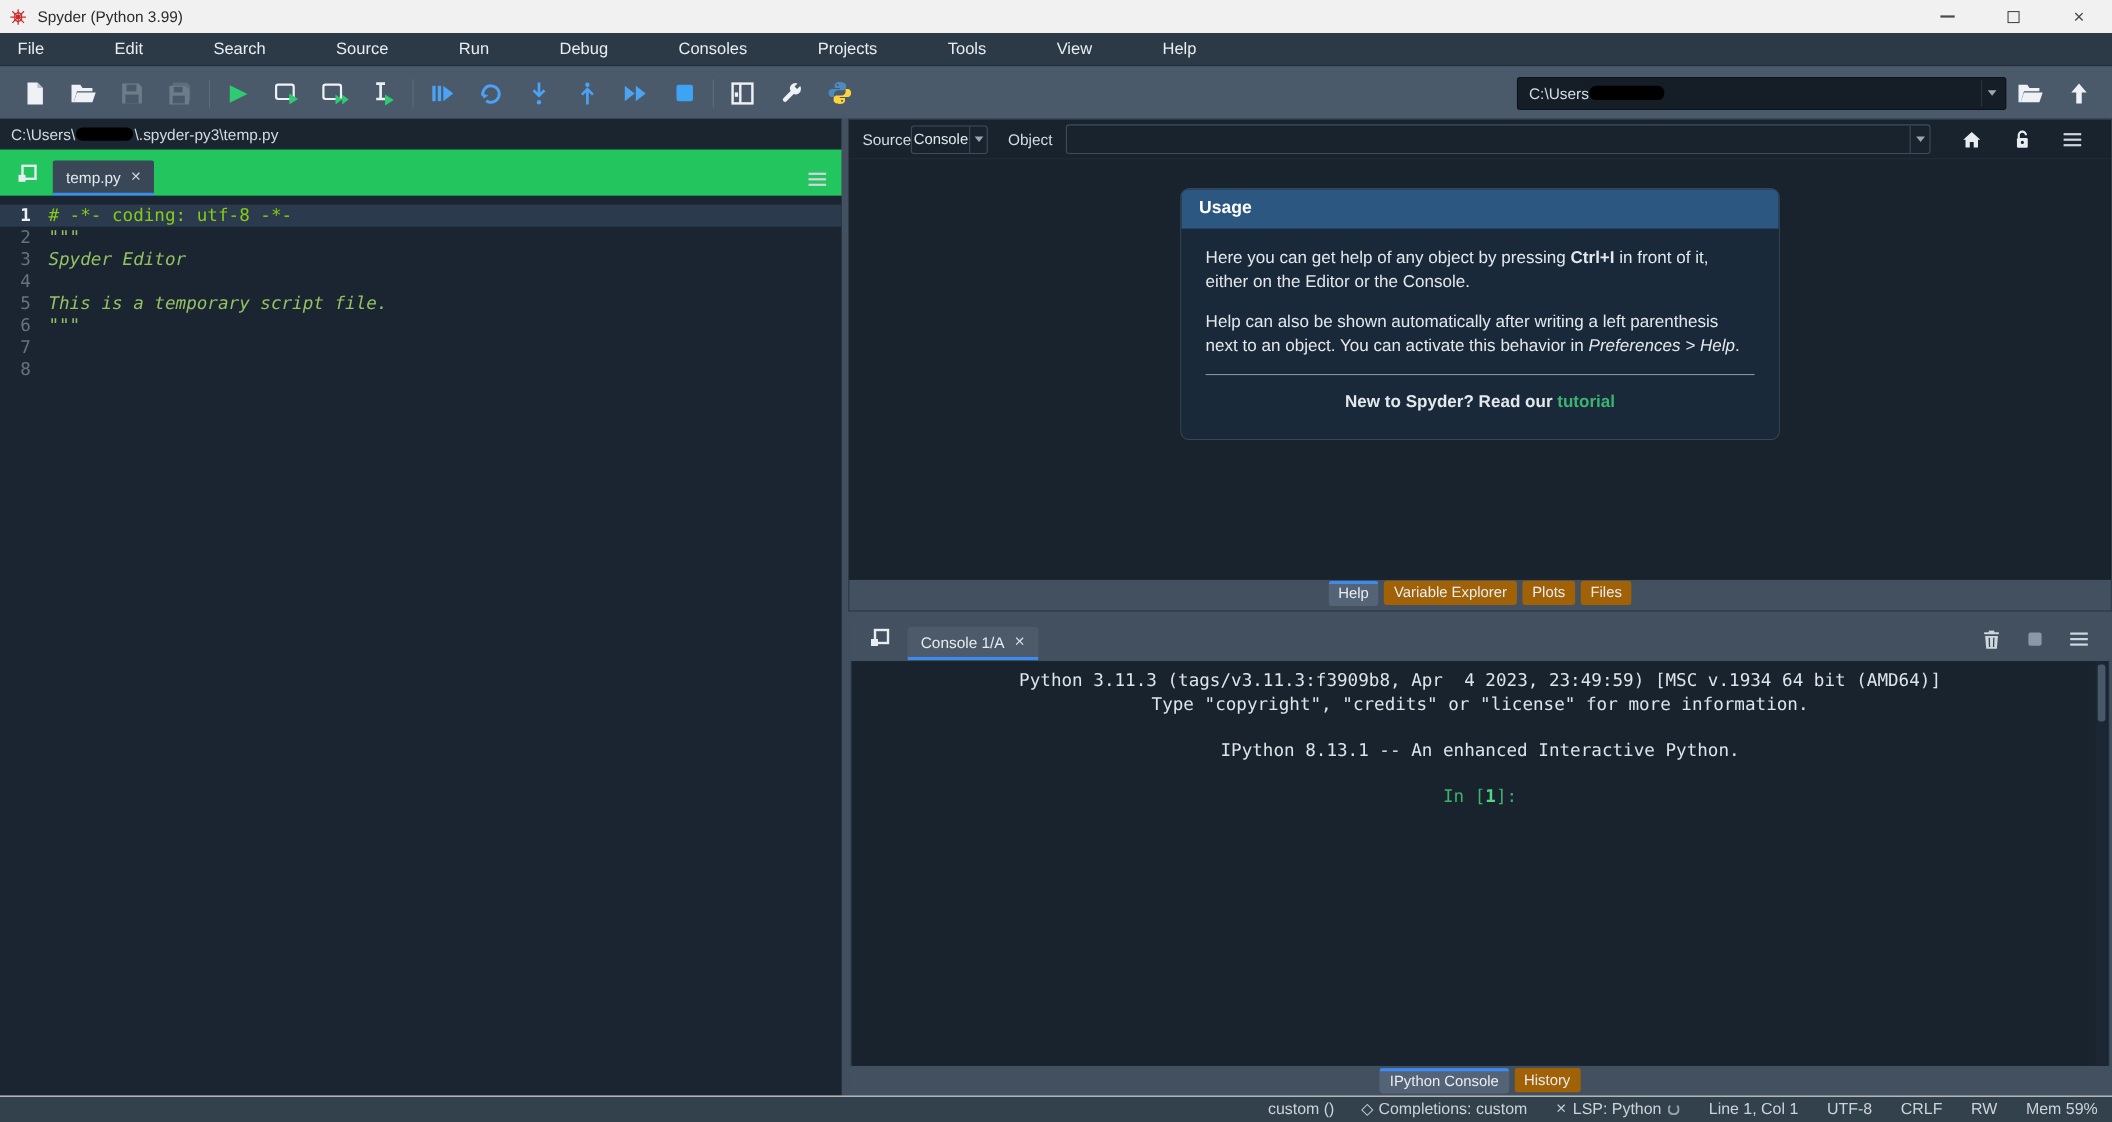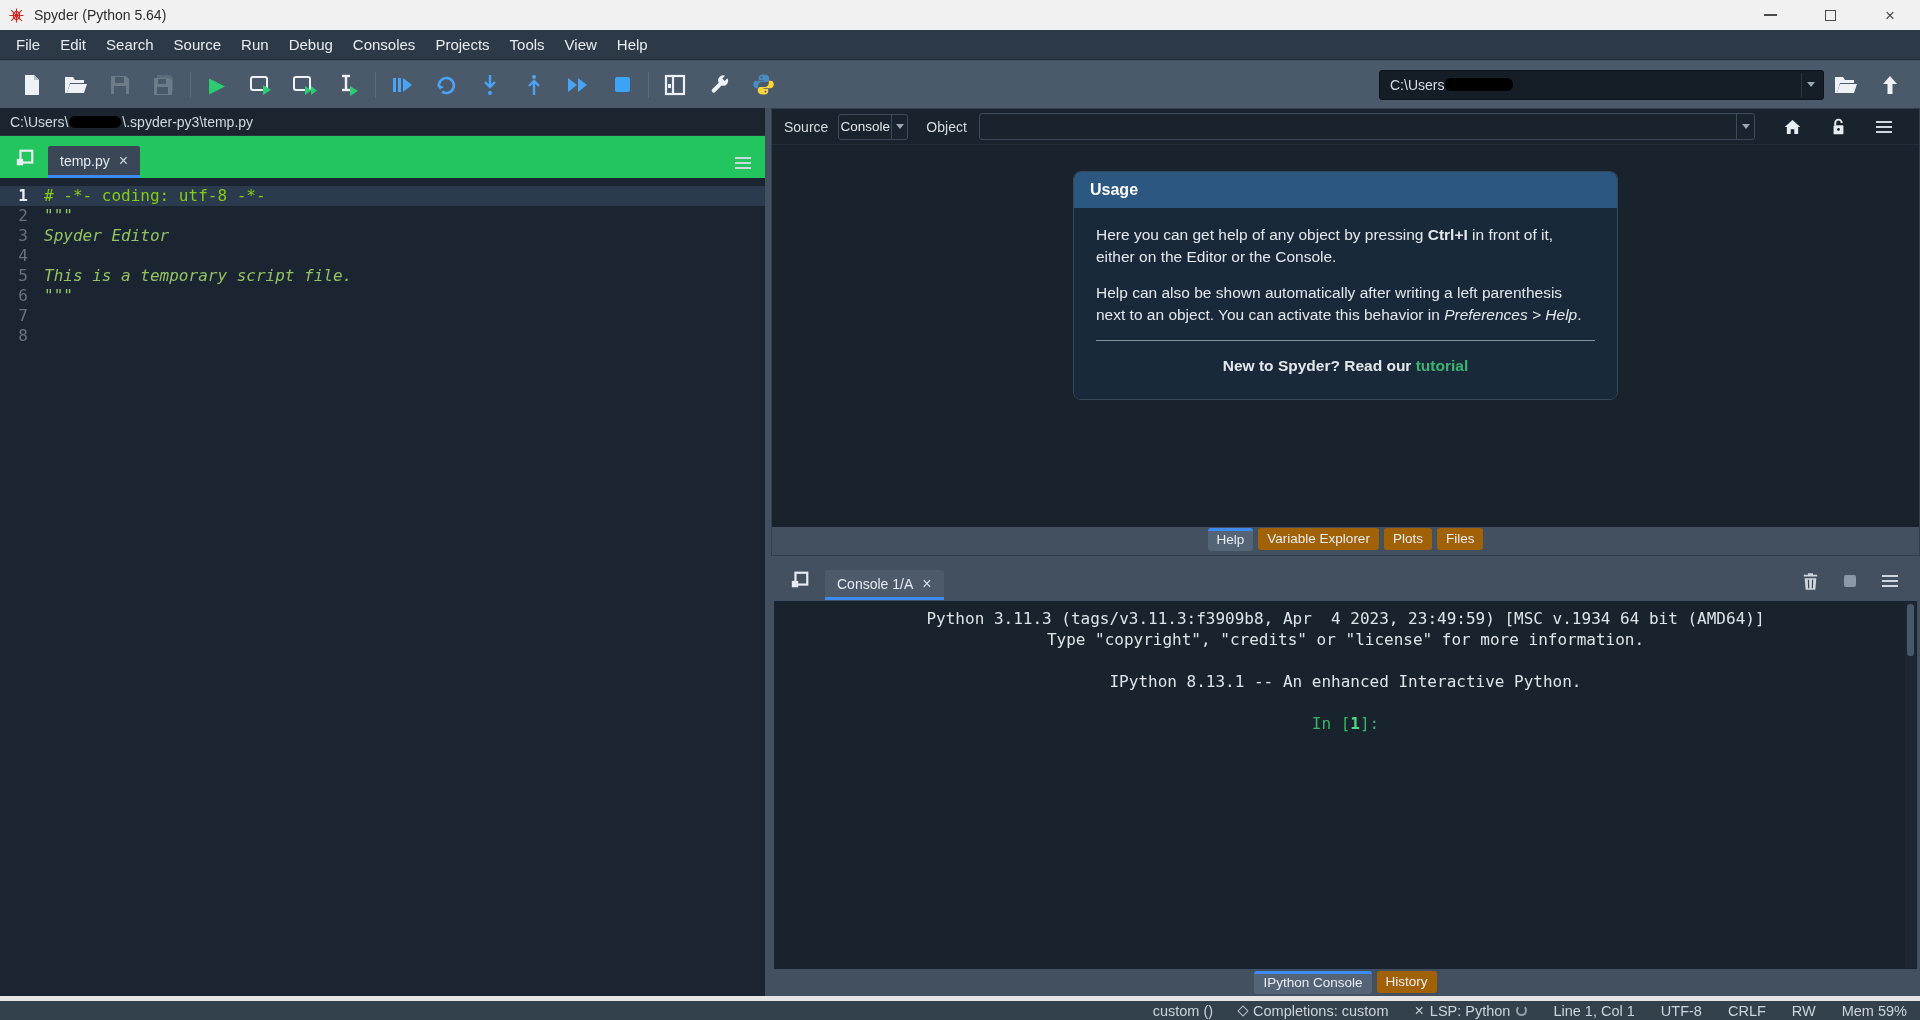--- a/index.html
+++ b/index.html
@@ -11,21 +11,21 @@
               display:flex; align-items:center; padding-left:8px; }
   .titlebar .title { font-size:14px; color:#2b2b2b; margin-left:9px; }
   .win-controls { margin-left:auto; display:flex; height:100%; }
   .win-btn { width:60px; height:100%; display:flex; align-items:center; justify-content:center; cursor:default; }
   .ic-min { width:13px; height:2px; background:#4a4a4a; }
   .ic-max { width:11px; height:11px; border:1.5px solid #4a4a4a; }
   .ic-close { font-size:17px; color:#4a4a4a; line-height:1; }
 
   
   .menubar { position:absolute; left:0; top:30px; width:1920px; height:30px; background:#2c3a47;
-             display:flex; align-items:center; padding-left:6px; border-bottom:1px solid #222e39; }
+             display:flex; align-items:center; padding-left:6px; border-bottom:1px solid #222e39;gap:44px; }
   .mi { color:#e8edf2; font-size:15px; padding:4px 10px; }
 
   
   .toolbar { position:absolute; left:0; top:61px; width:1920px; height:47px; background:#4a5a6b;
              display:flex; align-items:center; padding-left:10px; }
   .tbtn { width:44px; height:38px; display:flex; align-items:center; justify-content:center; flex:none; }
   .tsep { width:1px; height:26px; background:#5c6c7c; margin:0 4px; flex:none; }
   .glyph-run { color:#2ecc71; font-size:21px; line-height:1; }
   .sq-stop { width:15px; height:15px; background:#3da3f5; border-radius:2px; }
   .pathwrap { margin-left:auto; display:flex; align-items:center; }
@@ -70,21 +70,21 @@
   .cl.current .ln { color:#eceff2; font-weight:bold; }
   .cl .code { white-space:pre; }
   .code.comment { color:#84cc16; }
   .code.string { color:#93c263; }
   .code.string.docline { font-style:italic; }
 
   
   .help-pane { height:448px; display:flex; flex-direction:column; background:#19232d; border:1px solid #323f4c; }
   .help-header { height:36px; display:flex; align-items:center; padding:0 12px; background:#19232d;
                  border-bottom:1px solid #232f3a; color:#d5dce2; font-size:14px; }
-  .src-select { width:70px; height:26px; border:1px solid #3c4c5c; border-radius:3px; margin-left:10px;
+  .src-select { width:70px; height:26px; border:1px solid #3c4c5c; border-radius:3px; 
                 display:flex; align-items:center; color:#e2e8ee; }
   .src-select .val { flex:1; text-align:center; font-size:13.5px; }
   .src-select .car { width:16px; height:100%; border-left:1px solid #3c4c5c; display:flex; align-items:center; justify-content:center; }
   .obj-label { margin-left:18px; }
   .obj-input { flex:1; height:27px; margin-left:12px; background:#19232d; border:1px solid #3c4c5c; border-radius:3px;
                display:flex; align-items:center; }
   .obj-input input { flex:1; background:transparent; border:none; outline:none; color:#e2e8ee; font-size:14px; padding:0 8px; }
   .obj-input .car { width:18px; height:100%; border-left:1px solid #3c4c5c; display:flex; align-items:center; justify-content:center; }
   .hh-icons { display:flex; align-items:center; margin-left:14px; }
   .hh-icons .icb { width:46px; height:30px; display:flex; align-items:center; justify-content:center; }
@@ -123,21 +123,21 @@
   .prompt { margin-top:0; }
   .p-green { color:#3cb368; }
   .p-num { color:#52d584; font-weight:bold; }
   .cscroll { position:absolute; right:1px; top:1px; bottom:1px; width:11px; background:#1d2733; }
   .cscroll .thumb { position:absolute; top:2px; left:2px; width:7px; height:52px; background:#46586a; border-radius:3px; }
 
   .console-tabs { height:26px; background:#42505f; display:flex; align-items:flex-start; justify-content:center; gap:5px; }
 
   
   .statusbar { position:absolute; left:0; top:996px; width:1920px; height:24px; background:#32414b;
-               border-top:5px solid #e5e5e5; display:flex; align-items:center; justify-content:flex-end;
+               border-top:1px solid #e5e5e5; display:flex; align-items:center; justify-content:flex-end;
                gap:0; color:#ccd3da; font-size:14.5px; }
   .sitem { padding:0 13px; display:flex; align-items:center; gap:6px; }
   .diamond { width:8px; height:8px; border:1.6px solid #b7bfc7; transform:rotate(45deg); display:inline-block; }
   .xmark { font-size:16px; color:#c4ccd3; }
   .ring { width:11px; height:11px; border:2px solid #93a0ad; border-top-color:transparent; border-radius:50%; display:inline-block; }
 
   svg { display:block; }
 </style>
 </head>
 <body>
@@ -145,21 +145,21 @@
 <div class="titlebar">
   <span>
     <svg width="17" height="17" viewBox="0 0 24 24">
         <g stroke="#cc2b29" stroke-width="1.6" fill="none">
       <path d="M12 2v20M2 12h20M4.5 4.5l15 15M19.5 4.5l-15 15"></path>
       <path d="M12 6l4.3 2.5v7L12 18l-4.3-2.5v-7z"></path>
           <path d="M12 10l1.8 1v2L12 14l-1.8-1v-2z"></path>
         </g>
       </svg>
   </span>
-  <span class="title">Spyder (Python 5.64)</span>
+  <span class="title">Spyder (Python 3.99)</span>
   <div class="win-controls">
     <div class="win-btn">
         <span class="ic-min"></span>
       </div>
     <div class="win-btn">
         <span class="ic-max"></span>
       </div>
     <div class="win-btn">
         <span class="ic-close">×</span>
       </div>

